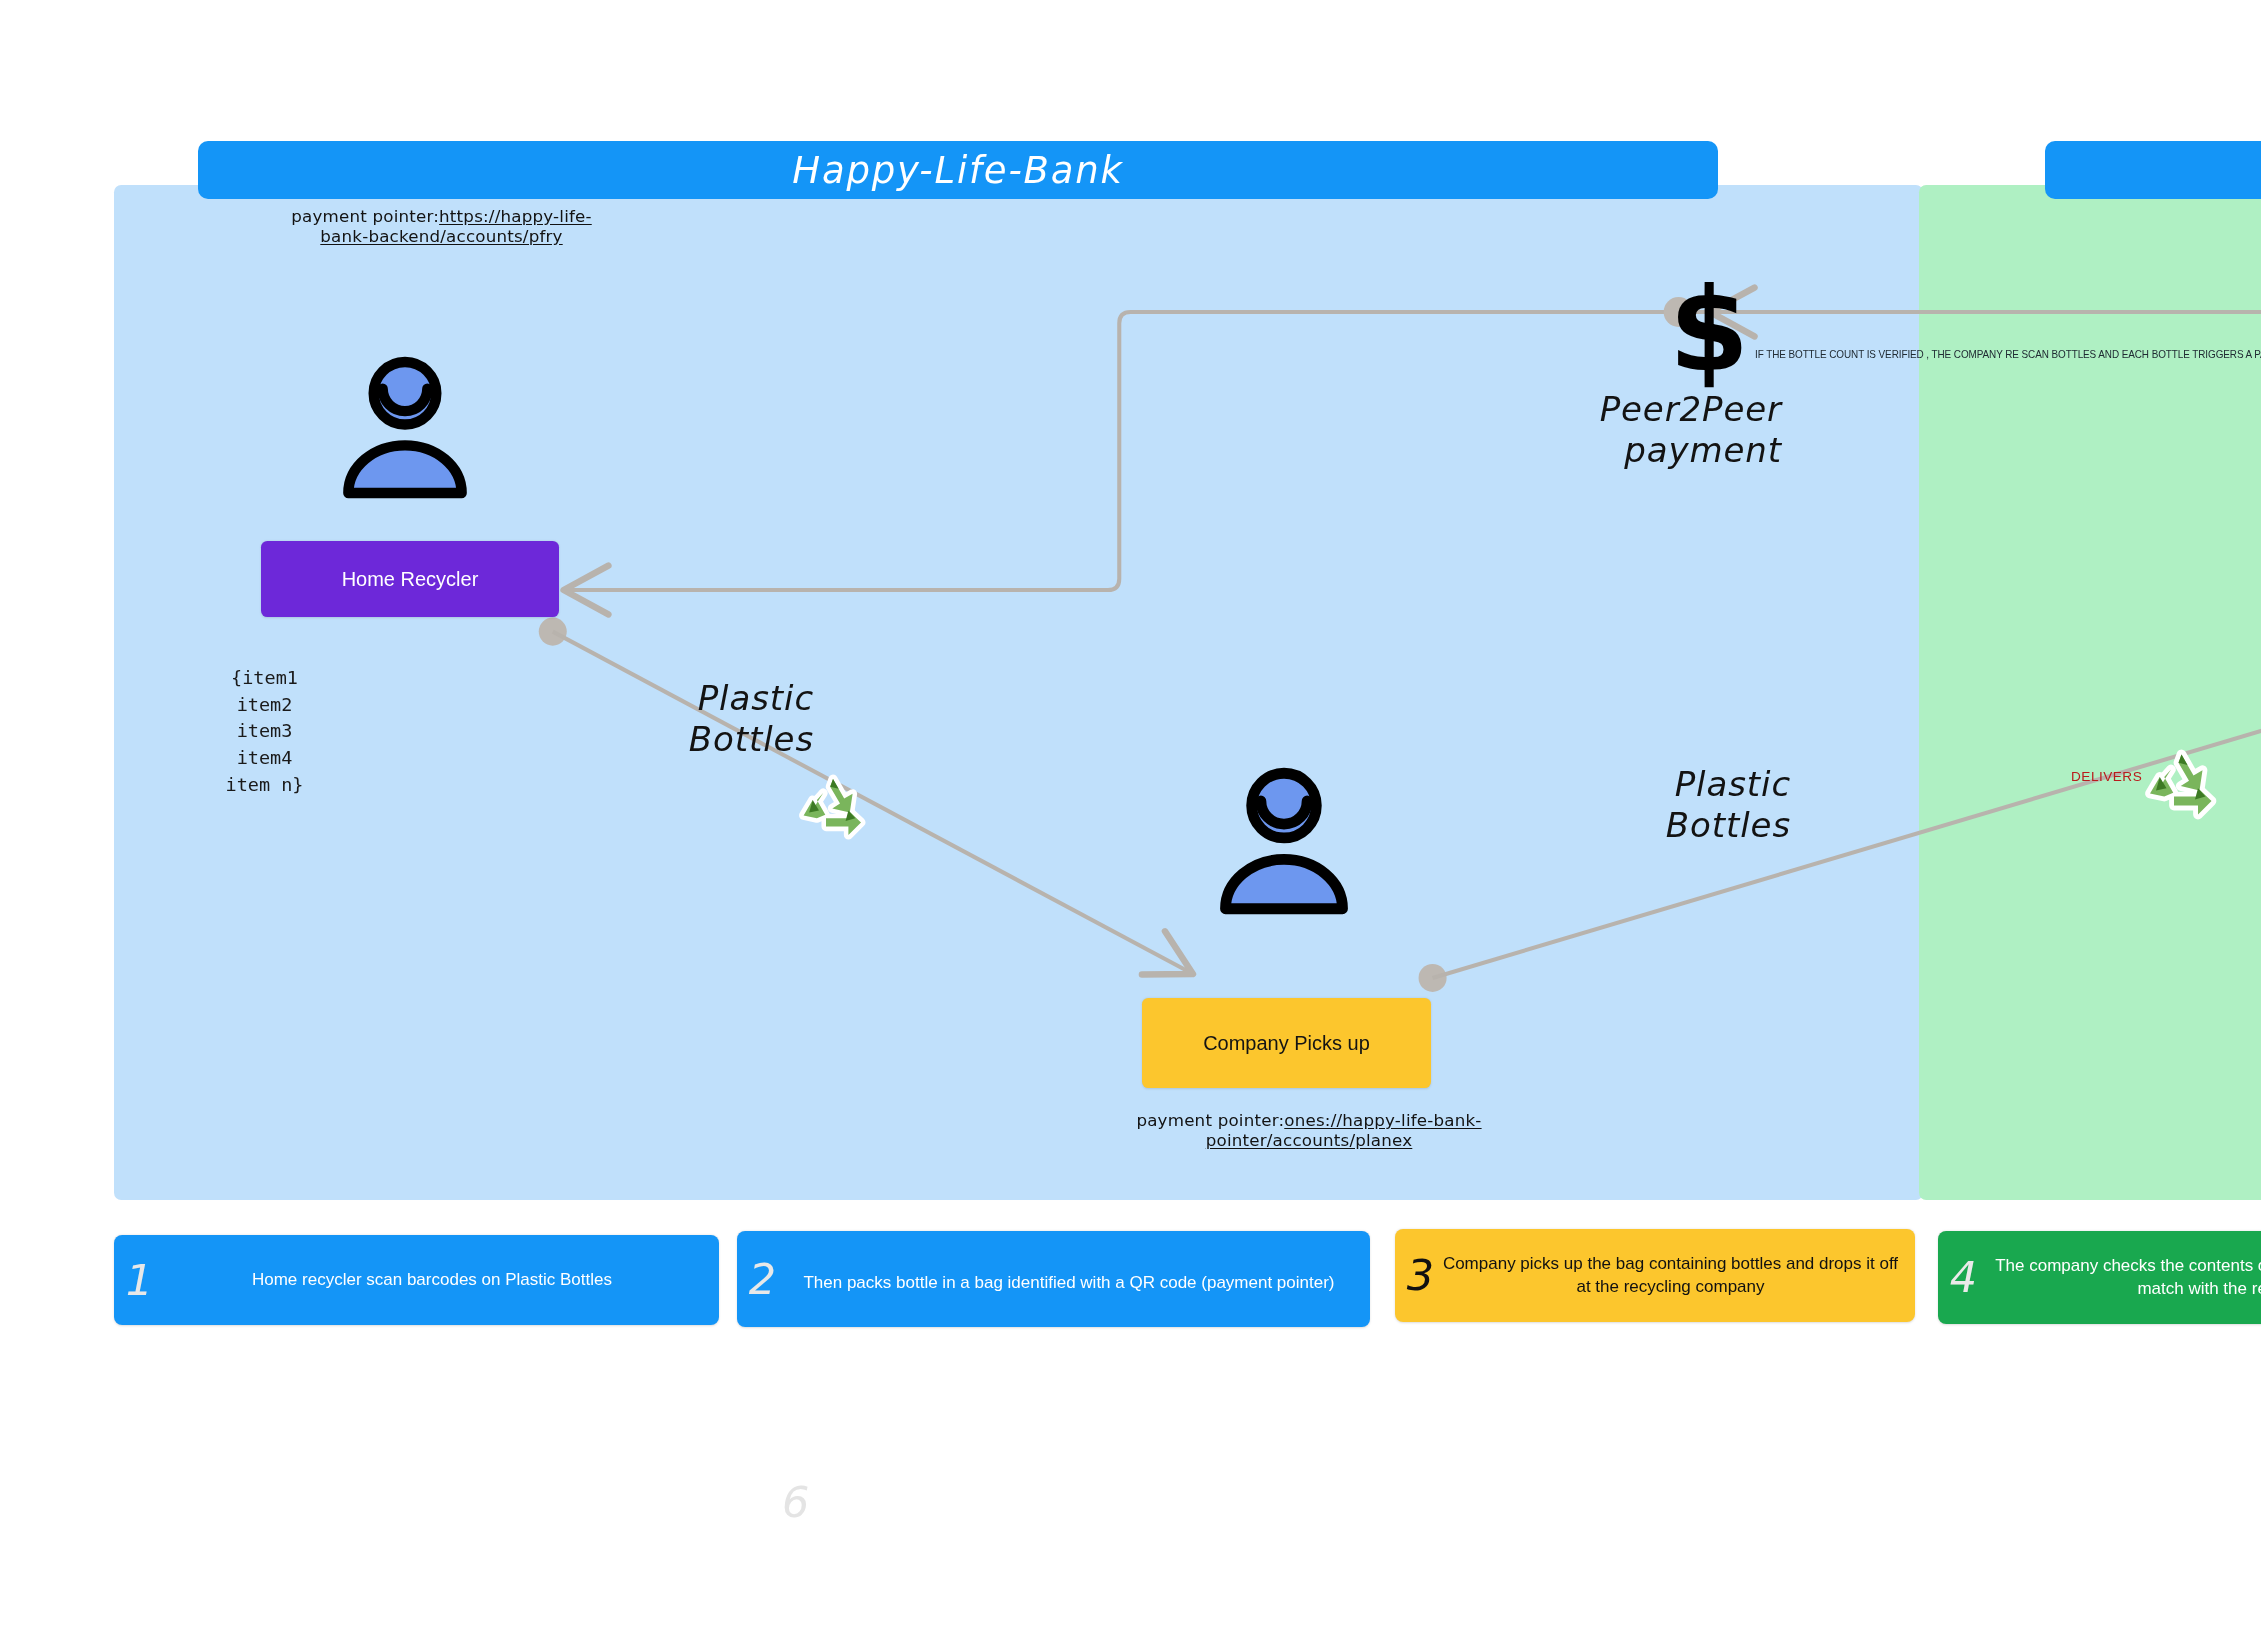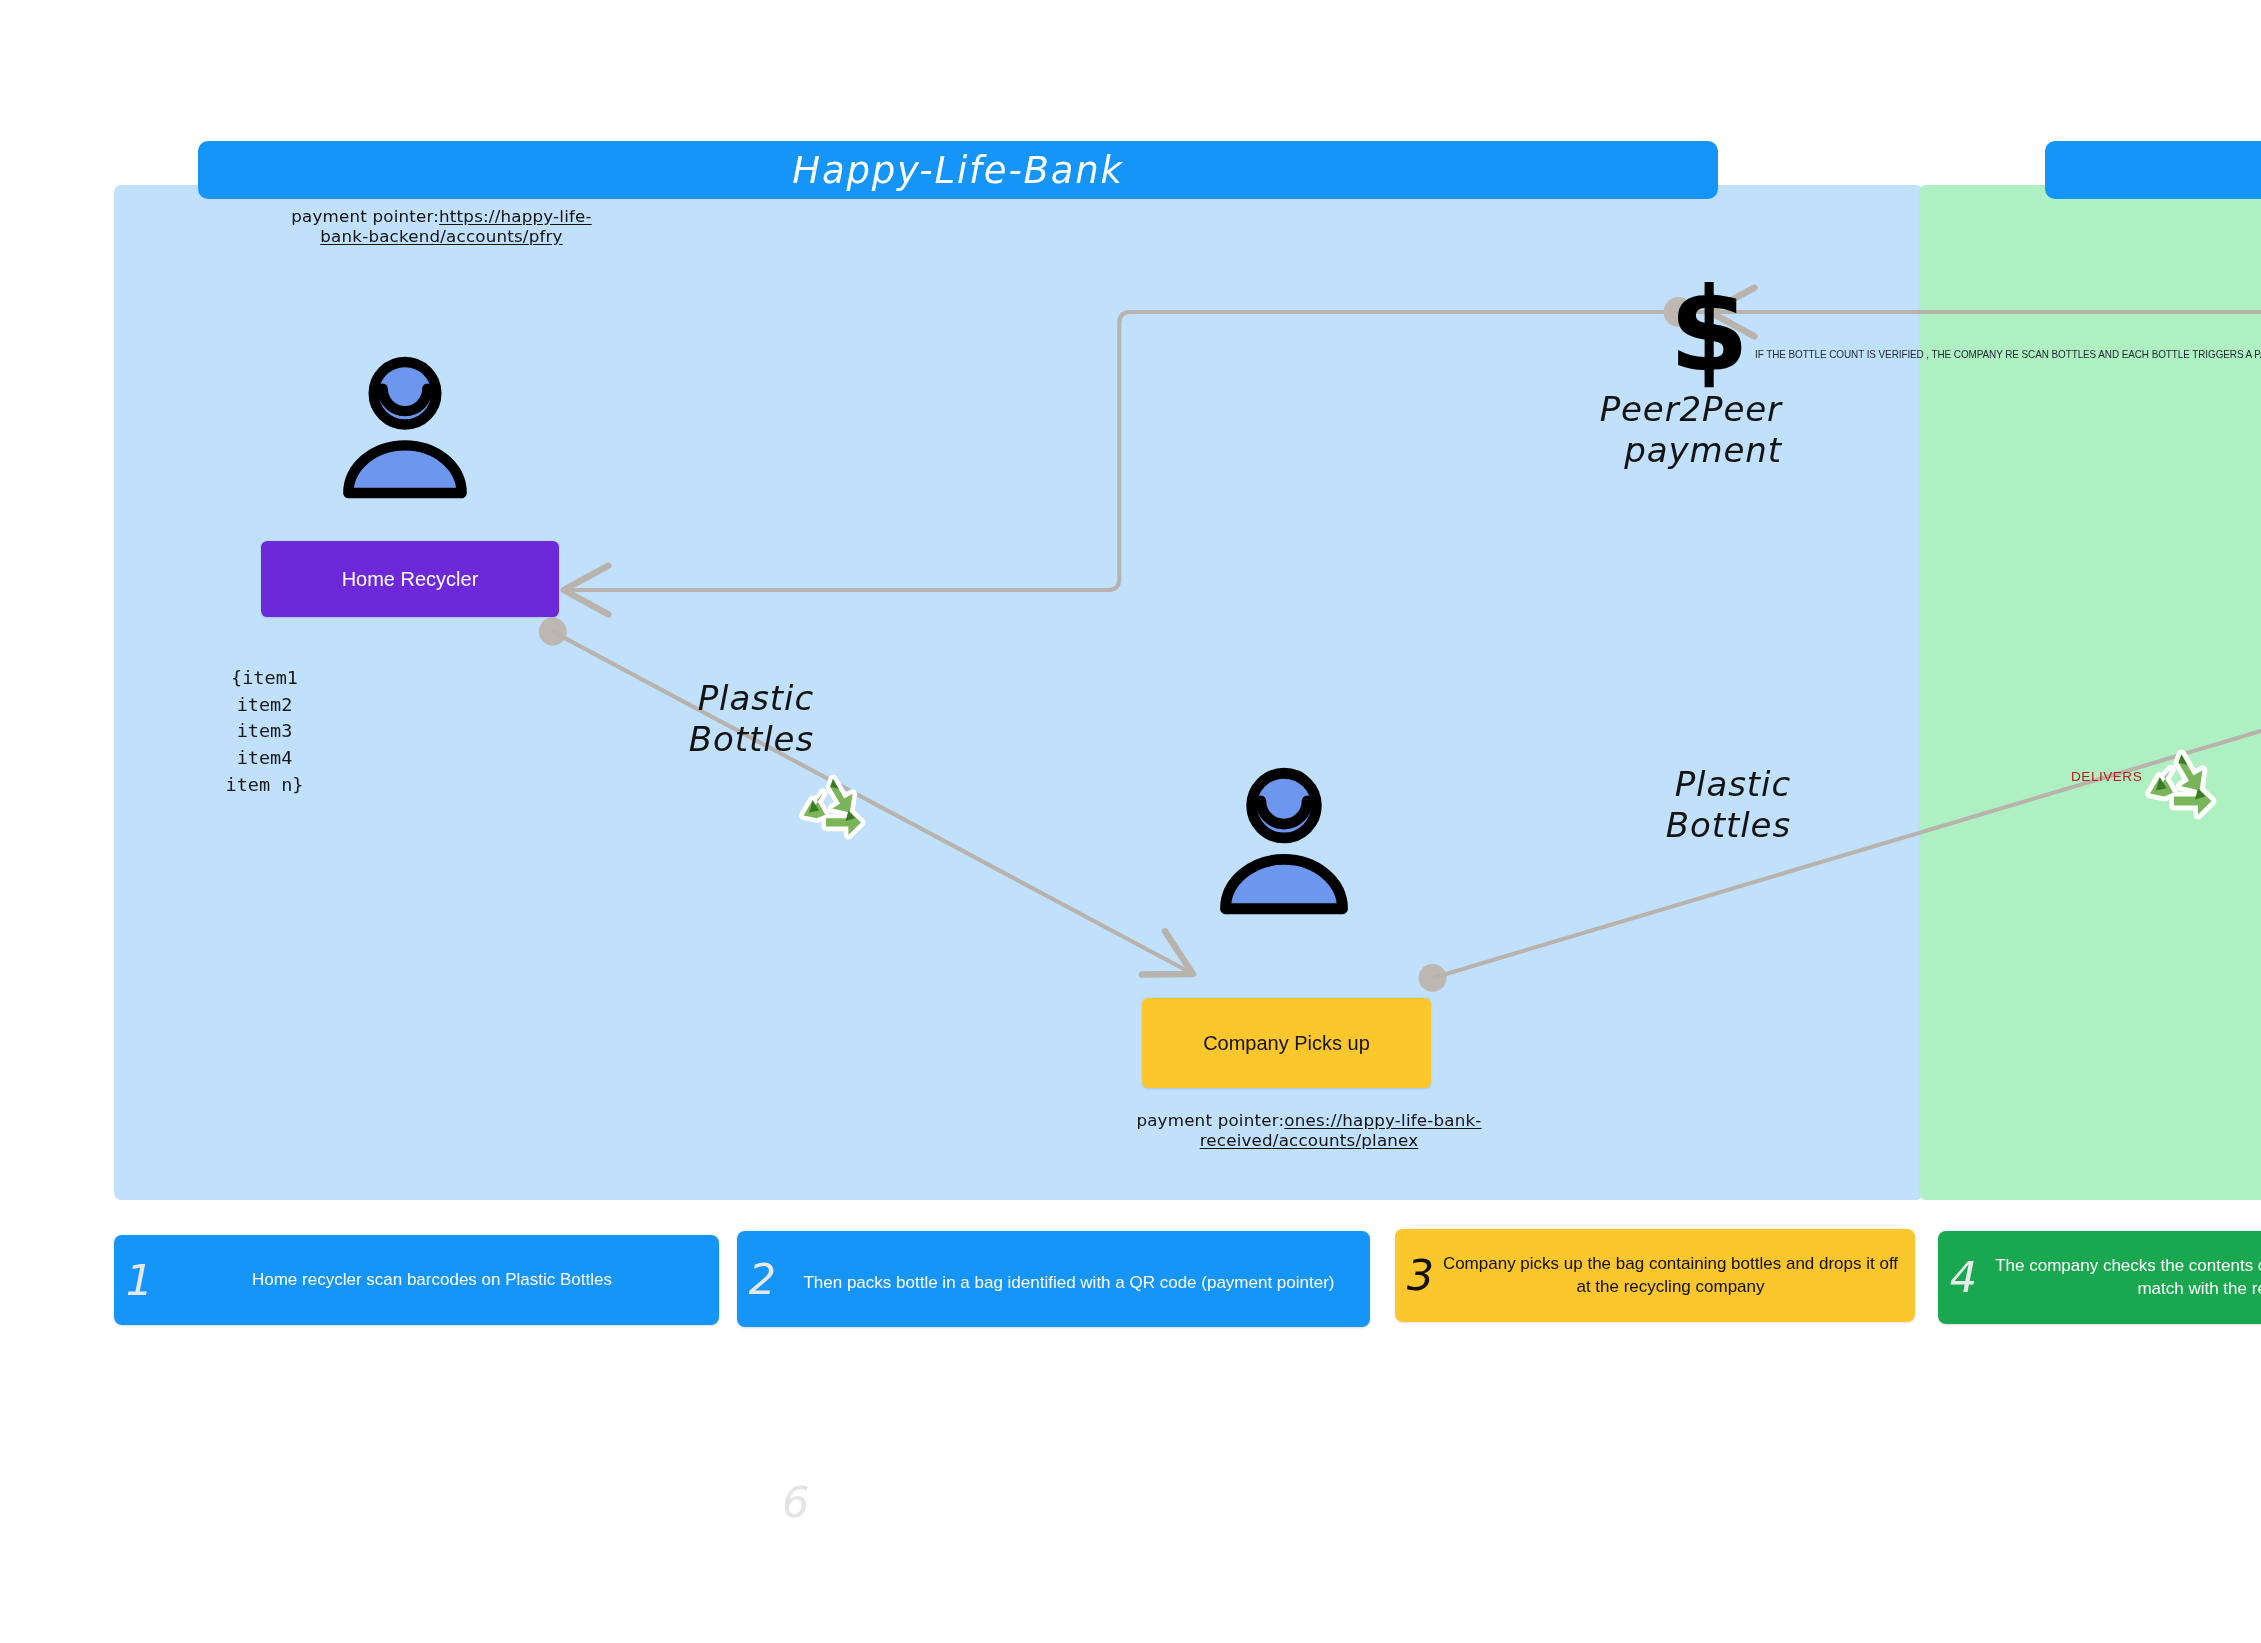--- a/index.html
+++ b/index.html
@@ -120,21 +120,21 @@
   <path d="M3168,2163 L6190,1262" fill="none" stroke="#b8b3ad" stroke-width="9" marker-end="url(#ah)"></path>
 </svg>
 
 <div class="hand pp" id="pp-left">
   <span>payment pointer:</span><span class="u">https://happy-life-</span><br>
   <span class="u">bank-backend/accounts/pfry</span>
 </div>
 
 <div class="hand pp" id="pp-mid">
   <span>payment pointer:</span><span class="u">ones://happy-life-bank-</span><br>
-  <span class="u">received/accounts/planex</span>
+  <span class="u">pointer/accounts/planex</span>
 </div>
 
 <svg class="person" id="person-left" viewBox="0 0 100 100">
   <circle cx="50" cy="27" r="21" fill="#6d97ef" stroke="#000" stroke-width="7"></circle>
   <path d="M35 24 a15 15 0 0 0 30 0" fill="none" stroke="#000" stroke-width="7" stroke-linecap="round"></path>
   <path d="M12 94 a38 32 0 0 1 76 0 z" fill="#6d97ef" stroke="#000" stroke-width="7" stroke-linejoin="round"></path>
 </svg>
 <svg class="person" id="person-mid" viewBox="0 0 100 100">
   <circle cx="50" cy="27" r="21" fill="#6d97ef" stroke="#000" stroke-width="7"></circle>
   <path d="M35 24 a15 15 0 0 0 30 0" fill="none" stroke="#000" stroke-width="7" stroke-linecap="round"></path>

